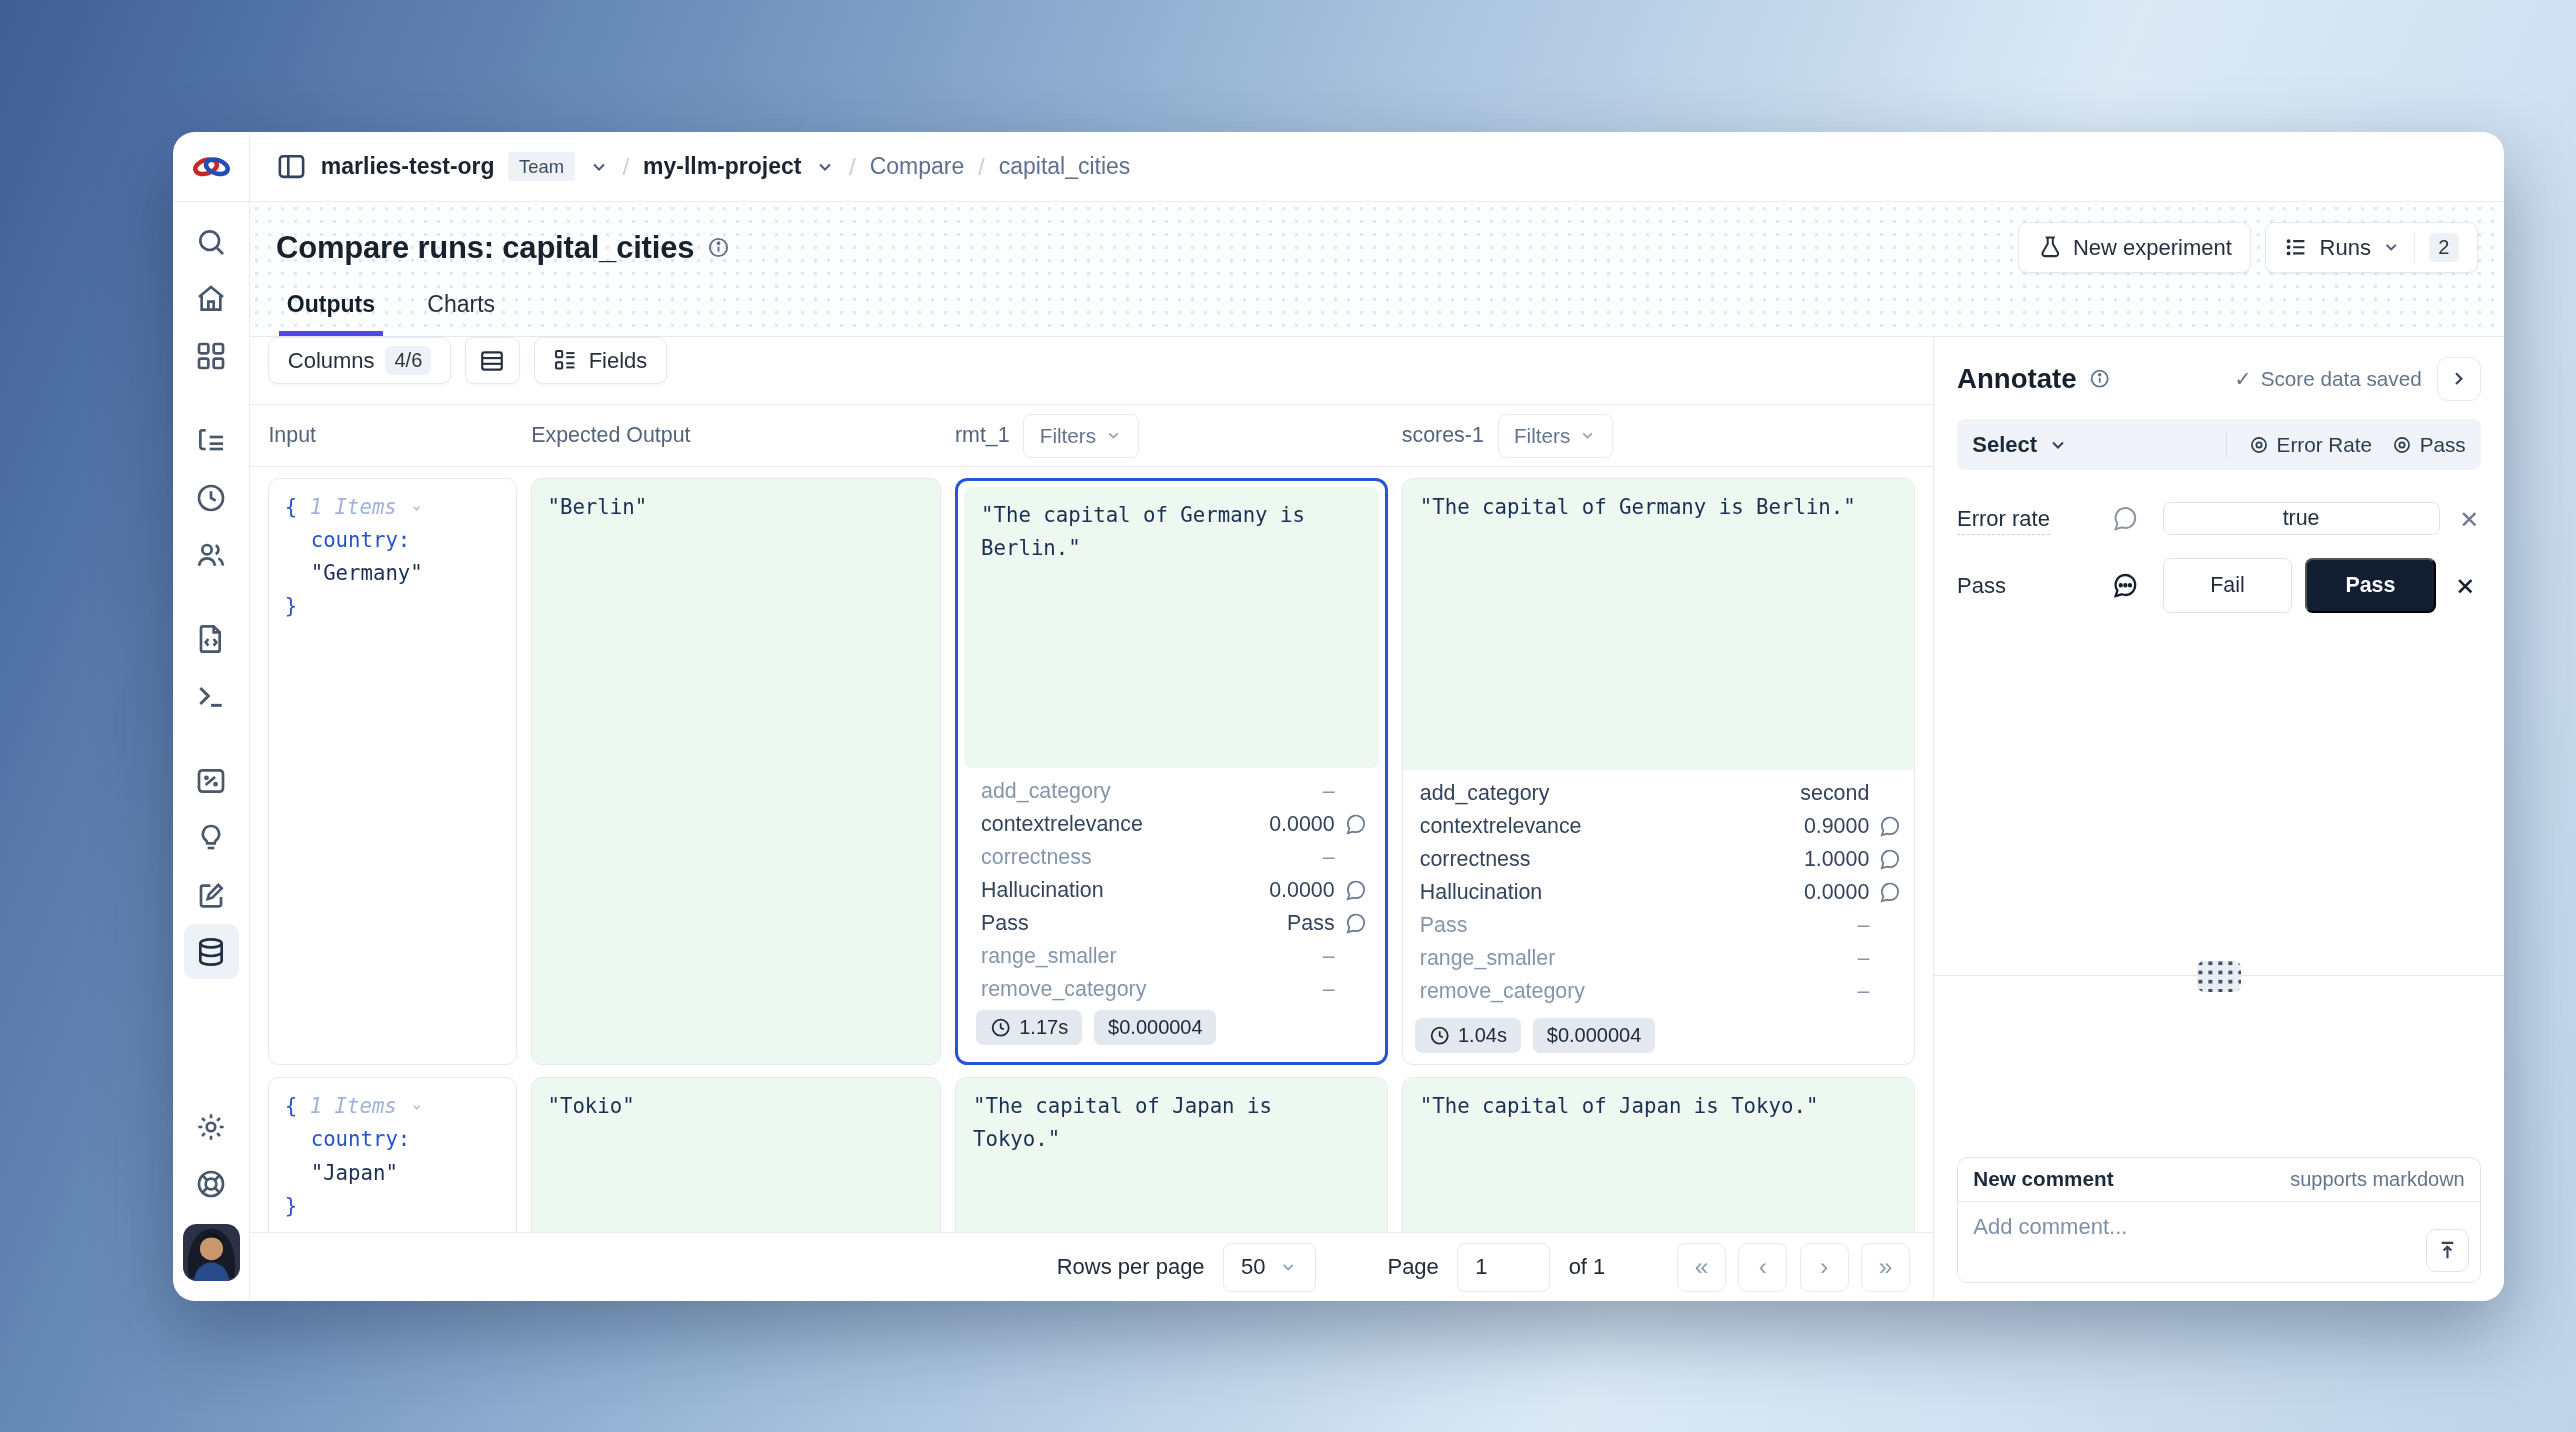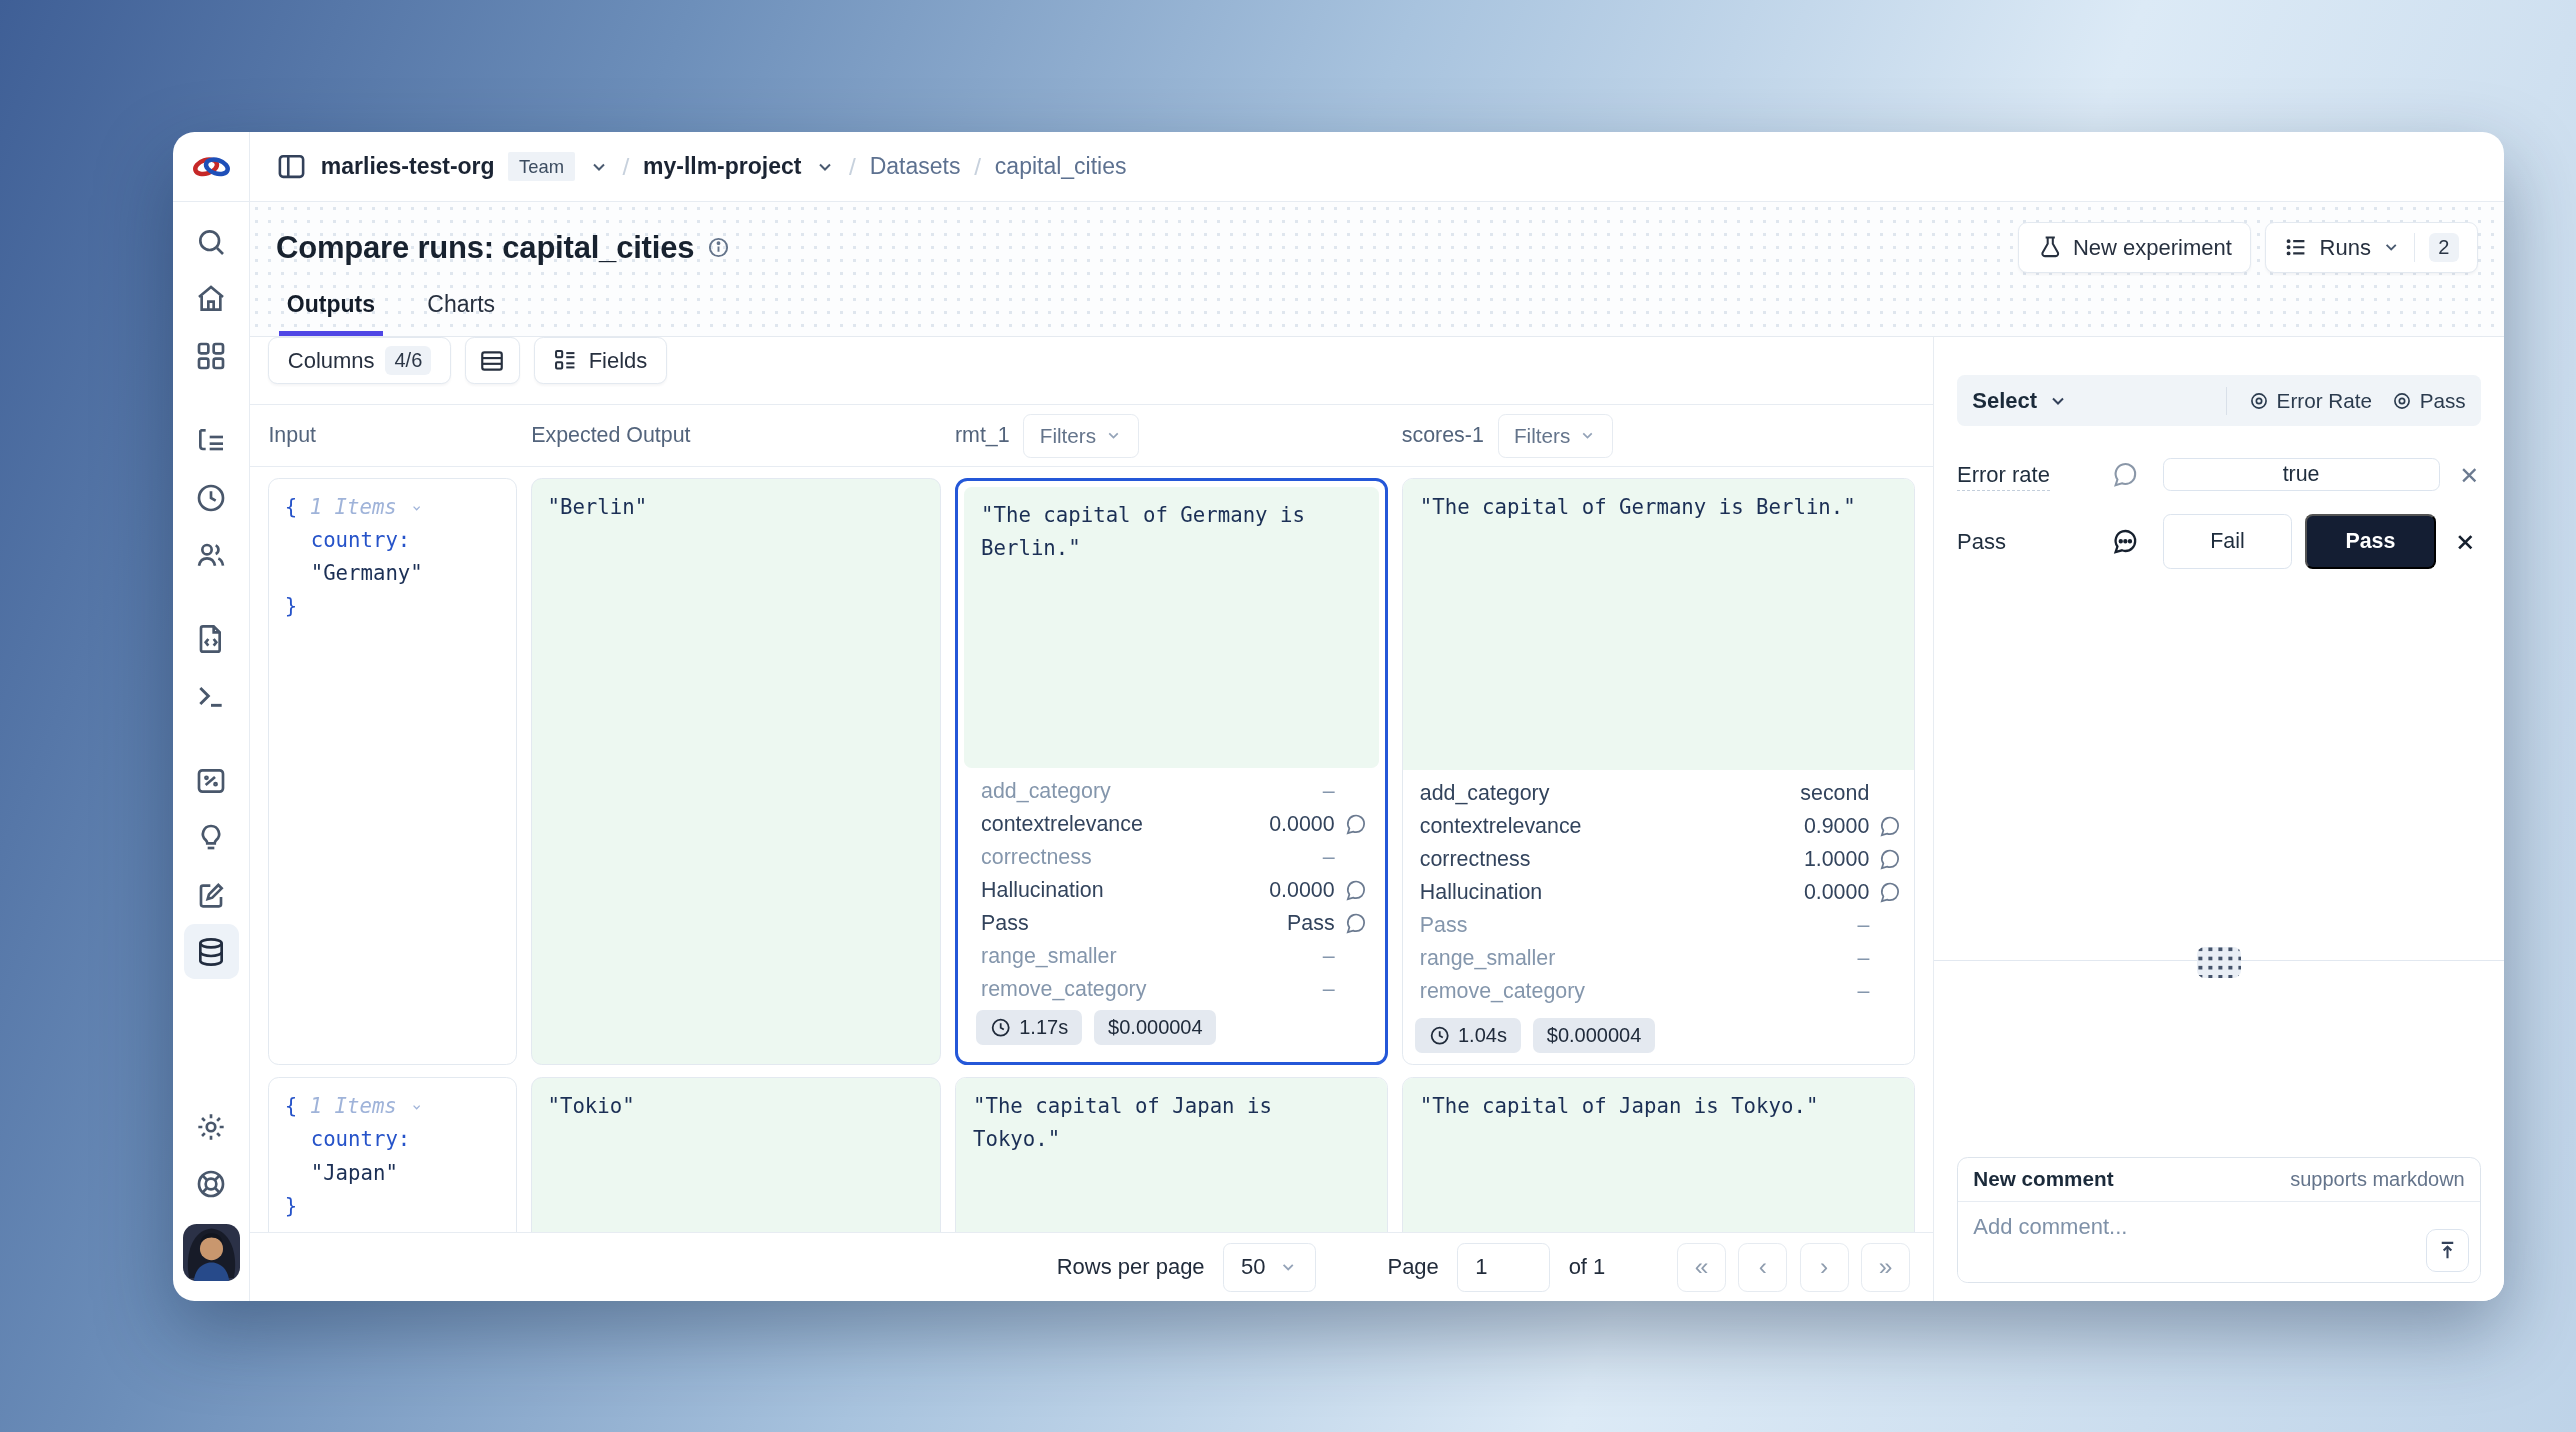--- a/index.html
+++ b/index.html
@@ -172,21 +172,21 @@
           </svg>
         </span>
       <span class="crumb-sep">/</span>
       <span class="crumb-strong">my-llm-project</span>
       <span class="chev">
           <svg width="20" height="20" viewBox="0 0 24 24" fill="none" stroke="currentColor" stroke-width="2.4">
             <path d="m6 9 6 6 6-6"></path>
           </svg>
         </span>
       <span class="crumb-sep">/</span>
-      <span class="crumb-muted">Datasets</span>
+      <span class="crumb-muted">Compare</span>
       <span class="crumb-sep">/</span>
       <span class="crumb-muted">capital_cities</span>
     </div>
   </div>
 
   <div class="win-body">
 
     <div class="sidebar">
       <span class="side-icon">
           <svg viewBox="0 0 24 24" fill="none" stroke="currentColor" stroke-width="2">
@@ -607,20 +607,39 @@
                   <span>›</span>
                 </button>
               <button class="pg-btn">
                   <span>»</span>
                 </button>
             </span>
           </div>
         </div>
 
         <div class="annotate">
+          <div class="a-head">
+            <span class="a-title">Annotate</span>
+            <span class="info-ic">
+                <svg width="21.4" height="21.4" viewBox="0 0 24 24" fill="none" stroke="currentColor" stroke-width="2">
+                  <circle cx="12" cy="12" r="9"></circle>
+                  <line x1="12" y1="11" x2="12" y2="16.5"></line>
+                  <circle cx="12" cy="7.5" r="1" fill="currentColor"></circle>
+                </svg>
+              </span>
+            <span class="a-saved">
+              <span>✓</span>
+              <span>Score data saved</span>
+            </span>
+            <button class="a-collapse">
+                <svg width="21.4" height="21.4" viewBox="0 0 24 24" fill="none" stroke="currentColor" stroke-width="2.4">
+                  <path d="m9 6 6 6-6 6"></path>
+                </svg>
+              </button>
+          </div>
 
           <div class="select-bar">
             <span class="select-lbl">
               <span>Select</span>
               <span>
                   <svg width="20" height="20" viewBox="0 0 24 24" fill="none" stroke="#33415a" stroke-width="2.4">
                     <path d="m6 9 6 6 6-6"></path>
                   </svg>
                 </span>
             </span>

